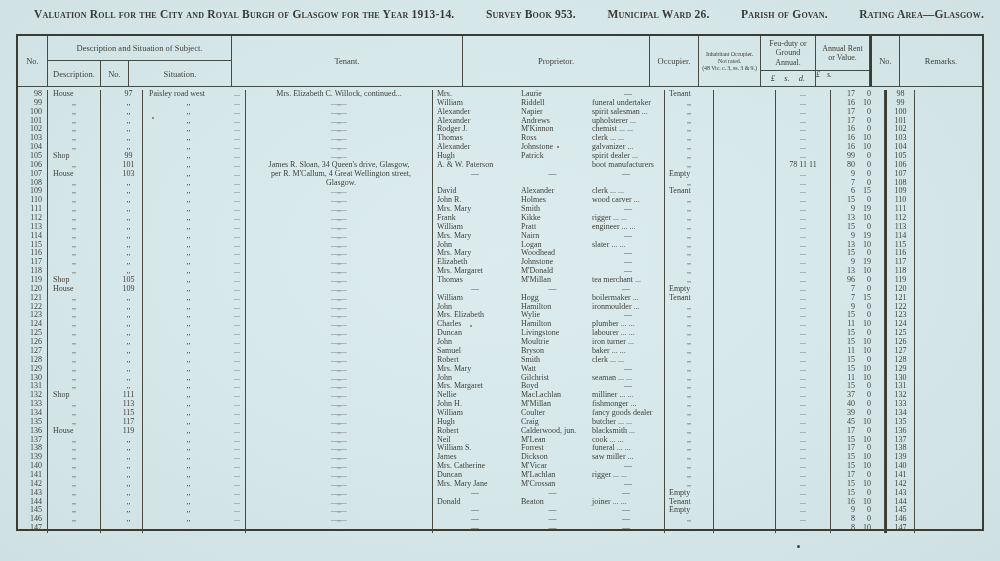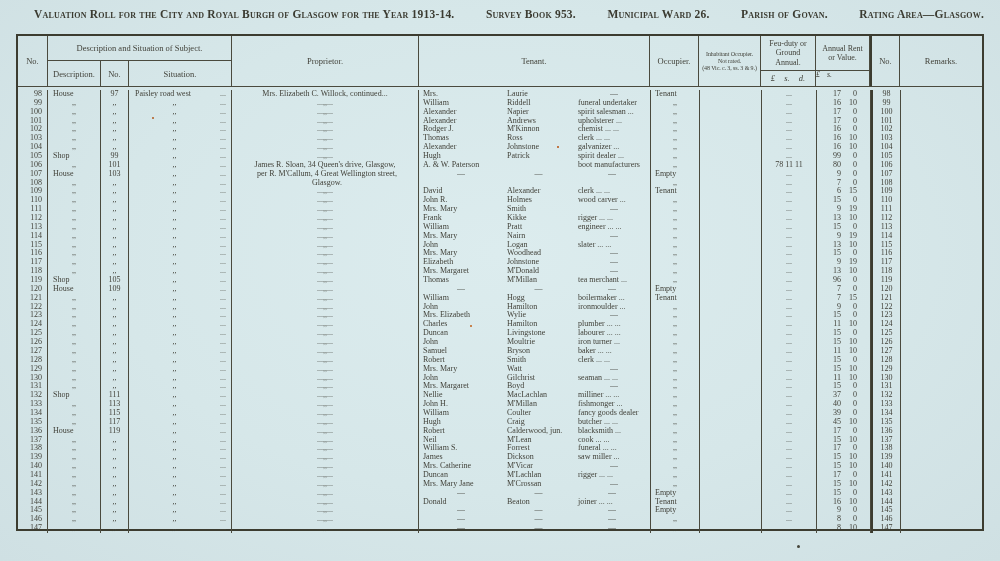--- a/index.html
+++ b/index.html
@@ -29,21 +29,21 @@
   .hc.w-feu,.hc.w-rent{justify-content:flex-start;padding:0;}
   .hlab{height:34px;display:flex;align-items:center;justify-content:center;
     border-bottom:1px solid #4a4a3e;line-height:9.5px;font-size:8px;padding:0 2px;}
   .cur{height:14px;line-height:14px;font-size:8.5px;font-style:italic;word-spacing:7px;}
   .cur.r{text-align:right;padding-right:6px;word-spacing:5px;}
   
   .bd{flex:1;display:flex;flex-direction:column;padding-top:3px;}
   .r{display:flex;height:8.86px;line-height:8.9px;font-size:8px;white-space:nowrap;}
   .c{overflow:visible;}
   .num{text-align:right;padding-right:5px;}
-  .ctr{text-align:center;}
+  .ctr{text-align:center;margin-left:14px;}
   .pl{padding-left:5px;}
   .sitc{display:flex;}
   .sv{flex:1;padding-left:6px;}
   .lead{padding-right:5px;color:#4c4c42;}
   .propc{display:flex;justify-content:center;padding:0 12px;}
   .tenc{display:flex;padding:0;border-right:1px solid #4a4a3e;}
   .t1{width:84px;padding-left:4px;}.t2{width:71px;}.t3{flex:1;}
   .occc{padding-left:4px;}
   .feuc{text-align:center;}
   .rentc{display:flex;justify-content:space-between;padding-right:13px;}
@@ -73,22 +73,22 @@
     <div class="hdr">
       <div class="hc w-no1">No.</div>
       <div class="hc w-grp">
         <div class="grp-top">Description and Situation of Subject.</div>
         <div class="grp-sub">
           <div class="sub w-desc">Description.</div>
           <div class="sub w-dno">No.</div>
           <div class="sub w-sit" style="flex:1">Situation.</div>
         </div>
       </div>
+      <div class="hc w-ten">Tenant.</div>
       <div class="hc w-prop">Proprietor.</div>
-      <div class="hc w-ten">Tenant.</div>
       <div class="hc w-occ">Occupier.</div>
       <div class="hc w-inh">
         <div>Inhabitant Occupier.</div>
         <div>Not rated.</div>
         <div>(48 Vic. c. 3, ss. 3 &amp; 9.)</div>
       </div>
       <div class="hc w-feu">
         <div class="hlab">Feu-duty or Ground Annual.</div>
         <div class="cur">£ s. d.</div>
       </div>

